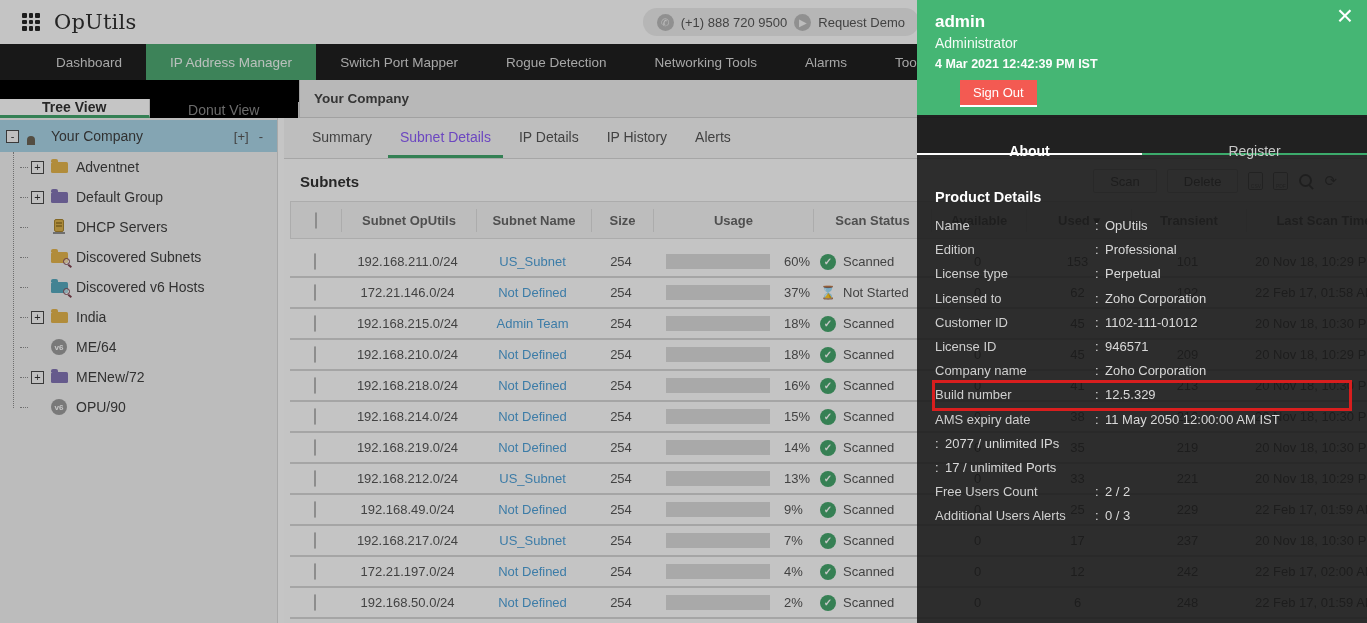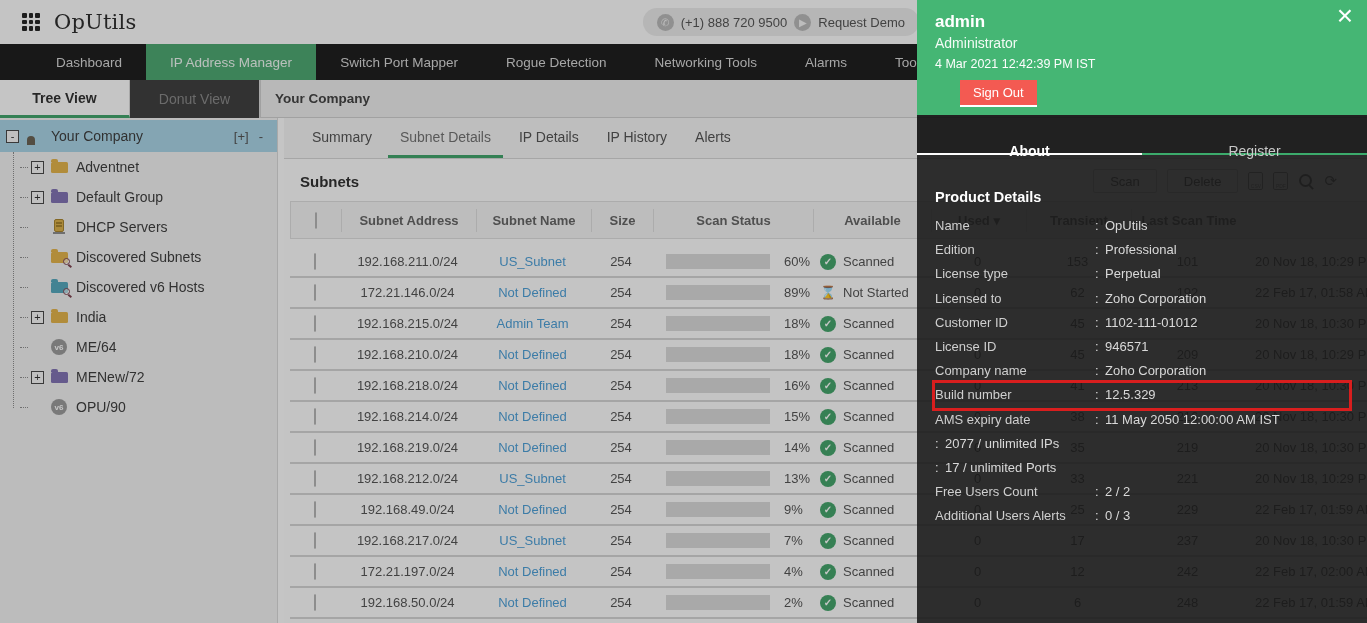--- a/index.html
+++ b/index.html
@@ -15,21 +15,21 @@
   .contact-pill { position:absolute; right:448px; top:8px; height:28px; background:#e9e9e9; border-radius:15px; display:flex; align-items:center; gap:7px; padding:0 14px; font-size:13px; color:#555; white-space:nowrap; }
   .pill-ic { width:17px; height:17px; border-radius:50%; background:#b9b9b9; color:#f2f2f2; font-size:10px; display:flex; align-items:center; justify-content:center; }
 
   
   .mainnav { height:36px; background:#1f1f1f; display:flex;padding-left:32px; }
   .nav-item { height:36px; display:flex; align-items:center; padding:0 24px; font-size:13.5px; color:#d6d6d6; cursor:pointer; }
   .nav-item.active { background:#4fa873; color:#eef7f1; }
 
   
   .subheader { height:38px; display:flex; }
-  .view-tabs { width:260px; display:flex; background:#404040; }
+  .view-tabs { width:299px; display:flex; background:#000000;align-items:flex-end; }
   .view-tab { flex:1; display:flex; align-items:center; justify-content:center; font-size:14px; color:#8a8a8a; border-right:1px solid #d8d8d8; cursor:pointer; }
   .view-tab.active { background:#fdfdfd; color:#333; font-weight:bold; border-bottom:3px solid #43a56c; }
   .breadcrumb-bar { flex:1; background:#ececec; border-bottom:1px solid #cfcfcf; border-left:1px solid #cfcfcf; display:flex; align-items:center; padding-left:14px; font-size:13.5px; font-weight:bold; color:#444; }
 
   
   .app-body { display:flex; height:505px; }
   .tree-panel { width:277px; background:#f1f1f1; padding-top:2px; font-size:14px; color:#3f3f3f; }
   .v-divider { width:7px; background:#fdfdfd; border-left:1px solid #d9d9d9; }
   .content { flex:1; background:#fbfbfb; min-width:0; }
 
@@ -58,21 +58,21 @@
   .mag { position:absolute; right:-2px; bottom:-2px; width:7px; height:7px; border:1.5px solid #7e4350; border-radius:50%; background:rgba(255,255,255,.55); }
   .mag:after { content:""; position:absolute; right:-3px; bottom:-2px; width:4px; height:1.5px; background:#7e4350; transform:rotate(40deg); }
   .dhcp { position:absolute; left:3px; top:0; width:10px; height:13px; background:#dcb14b; border:1px solid #a8842f; border-radius:2px; }
   .dhcp:after { content:""; position:absolute; left:-2px; bottom:-3px; width:12px; height:2px; background:#8f8f8f; }
   .dhcp:before { content:""; position:absolute; left:1px; top:2px; width:6px; height:1.5px; background:#a8842f; box-shadow:0 3px 0 #a8842f; }
   .v6 { width:16px; height:16px; border-radius:50%; background:#9c9c9c; color:#fff; font-size:8px; font-weight:bold; display:flex; align-items:center; justify-content:center; }
 
   
   .content-tabs { height:41px; background:#f4f4f4; border-bottom:1px solid #d5d5d5; display:flex; align-items:stretch; padding-left:16px; gap:4px; }
   .ctab { display:flex; align-items:center; padding:0 12px; font-size:14px; color:#555; cursor:pointer; border-bottom:3px solid transparent; }
-  .ctab.active { color:#737373; border-bottom-color:#43a56c; }
+  .ctab.active { color:#8b5cf6; border-bottom-color:#43a56c; }
 
   .toolbar { height:32px; margin-top:6px; display:flex; align-items:center; padding:0 16px; }
   .toolbar h2 { font-size:15px; color:#333; font-weight:bold; }
   .toolbar-actions { margin-left:auto; display:flex; align-items:center; gap:10px; margin-right:14px; }
   .tb-btn { height:24px; padding:0 16px; background:#f6f6f6; border:1px solid #c9c9c9; border-radius:2px; font-size:13px; color:#555; display:flex; align-items:center; cursor:pointer; }
   .file-ic { width:15px; height:18px; border:1px solid #8a8a8a; border-radius:2px; font-size:5px; color:#8a8a8a; display:flex; align-items:flex-end; justify-content:center; cursor:pointer; }
   .search-ic { position:relative; width:16px; height:16px; cursor:pointer; }
   .search-ic:before { content:""; position:absolute; left:1px; top:1px; width:9px; height:9px; border:2px solid #666; border-radius:50%; }
   .search-ic:after { content:""; position:absolute; right:0; bottom:1px; width:6px; height:2px; background:#666; transform:rotate(45deg); }
   .refresh-ic { font-size:15px; color:#666; cursor:pointer; }
@@ -100,21 +100,21 @@
   .ghost-date { text-align:left; padding-left:10px; }
 
   
   .dim { position:absolute; inset:0; background:rgba(0,0,0,.22); z-index:50; }
 
   
   .panel { position:absolute; top:0; right:0; width:450px; height:623px; background:rgba(24,24,24,.88); z-index:100; color:#e6e6e6; }
   .panel-head { position:relative; height:115px; background:#45b674; padding:12px 18px 0; }
   .p-user { font-size:17px; font-weight:bold; color:#fff; }
   .p-role { font-size:14px; color:#f2fbf5; margin-top:3px; }
-  .p-time { font-size:12.5px; font-weight:normal; color:#fdfdfd; margin-top:6px; }
+  .p-time { font-size:12.5px; font-weight:bold; color:#fdfdfd; margin-top:6px; }
   .signout-wrap { display:inline-block; margin-top:9px;padding-left:25px; }
   .signout { background:#f35a52; color:#fff; border:none; font-size:13px; padding:5px 13px; cursor:pointer; font-family:inherit; }
   .signout-wrap:after { content:""; display:block; width:100%; height:2px; background:#fff; margin-top:0; }
   .panel-close { position:absolute; top:2px; right:14px; font-size:28px; font-weight:300; color:#fff; cursor:pointer; line-height:1; }
   .panel-tabs { display:flex; height:40px; background:rgba(0,0,0,.25); border-bottom:2px solid #3cab6c; }
   .ptab { flex:1; display:flex; align-items:center; justify-content:center; font-size:14px; color:#c9c9c9; cursor:pointer; position:relative;margin-top:34px; }
   .ptab.active { color:#fff; font-weight:bold; }
   .ptab.active:after { content:""; position:absolute; left:0; right:0; bottom:-2px; height:2px; background:#fdfdfd; }
   .panel-body { padding:34px 18px 0; }
   .p-section-title { font-size:14.5px; font-weight:bold; color:#fff; margin-bottom:9px; }
@@ -271,23 +271,24 @@
           <span class="file-ic">CSV</span>
           <span class="file-ic">PDF</span>
           <span class="search-ic"></span>
           <span class="refresh-ic">⟳</span>
         </div>
       </div>
 
       <div class="grid-table">
         <div class="trow thead">
           <div><span class="checkbox"></span></div>
-          <div>Subnet Address</div>
+          <div>Subnet OpUtils</div>
           <div>Subnet Name</div>
           <div>Size</div>
+          <div>Usage</div>
           <div>Scan Status</div>
           <div>Available</div>
           <div><span>Used</span> <span>▾</span></div>
           <div>Transient</div>
           <div>Last Scan Time</div>
         </div>
         <div class="tbody-gap"></div>
         <div id="table-body">
 
         <div class="trow drow">
@@ -308,21 +309,21 @@
               <div class="cell-c c-trans">101</div>
               <div class="ghost-date c-scan">20 Nov 18, 10:29 PM</div>
             </div>
             <div class="trow drow">
               <div class="cell-c"><span class="checkbox"></span></div>
               <div class="cell-c c-addr">172.21.146.0/24</div>
               <div class="cell-c link c-name">Not Defined</div>
               <div class="cell-c c-size">254</div>
               <div class="usage-cell">
                 <span class="bar-track"><span class="bar-fill orange" style="width: 24%;"></span></span>
-                <span class="c-pct">89%</span>
+                <span class="c-pct">37%</span>
               </div>
               <div class="status-cell">
                 <span class="st-ic notstarted">⌛</span>
                 <span class="c-status">Not Started</span>
               </div>
               <div class="cell-c c-avail">0</div>
               <div class="cell-c c-used">62</div>
               <div class="cell-c c-trans">192</div>
               <div class="ghost-date c-scan">22 Feb 17, 01:58 AM</div>
             </div>

